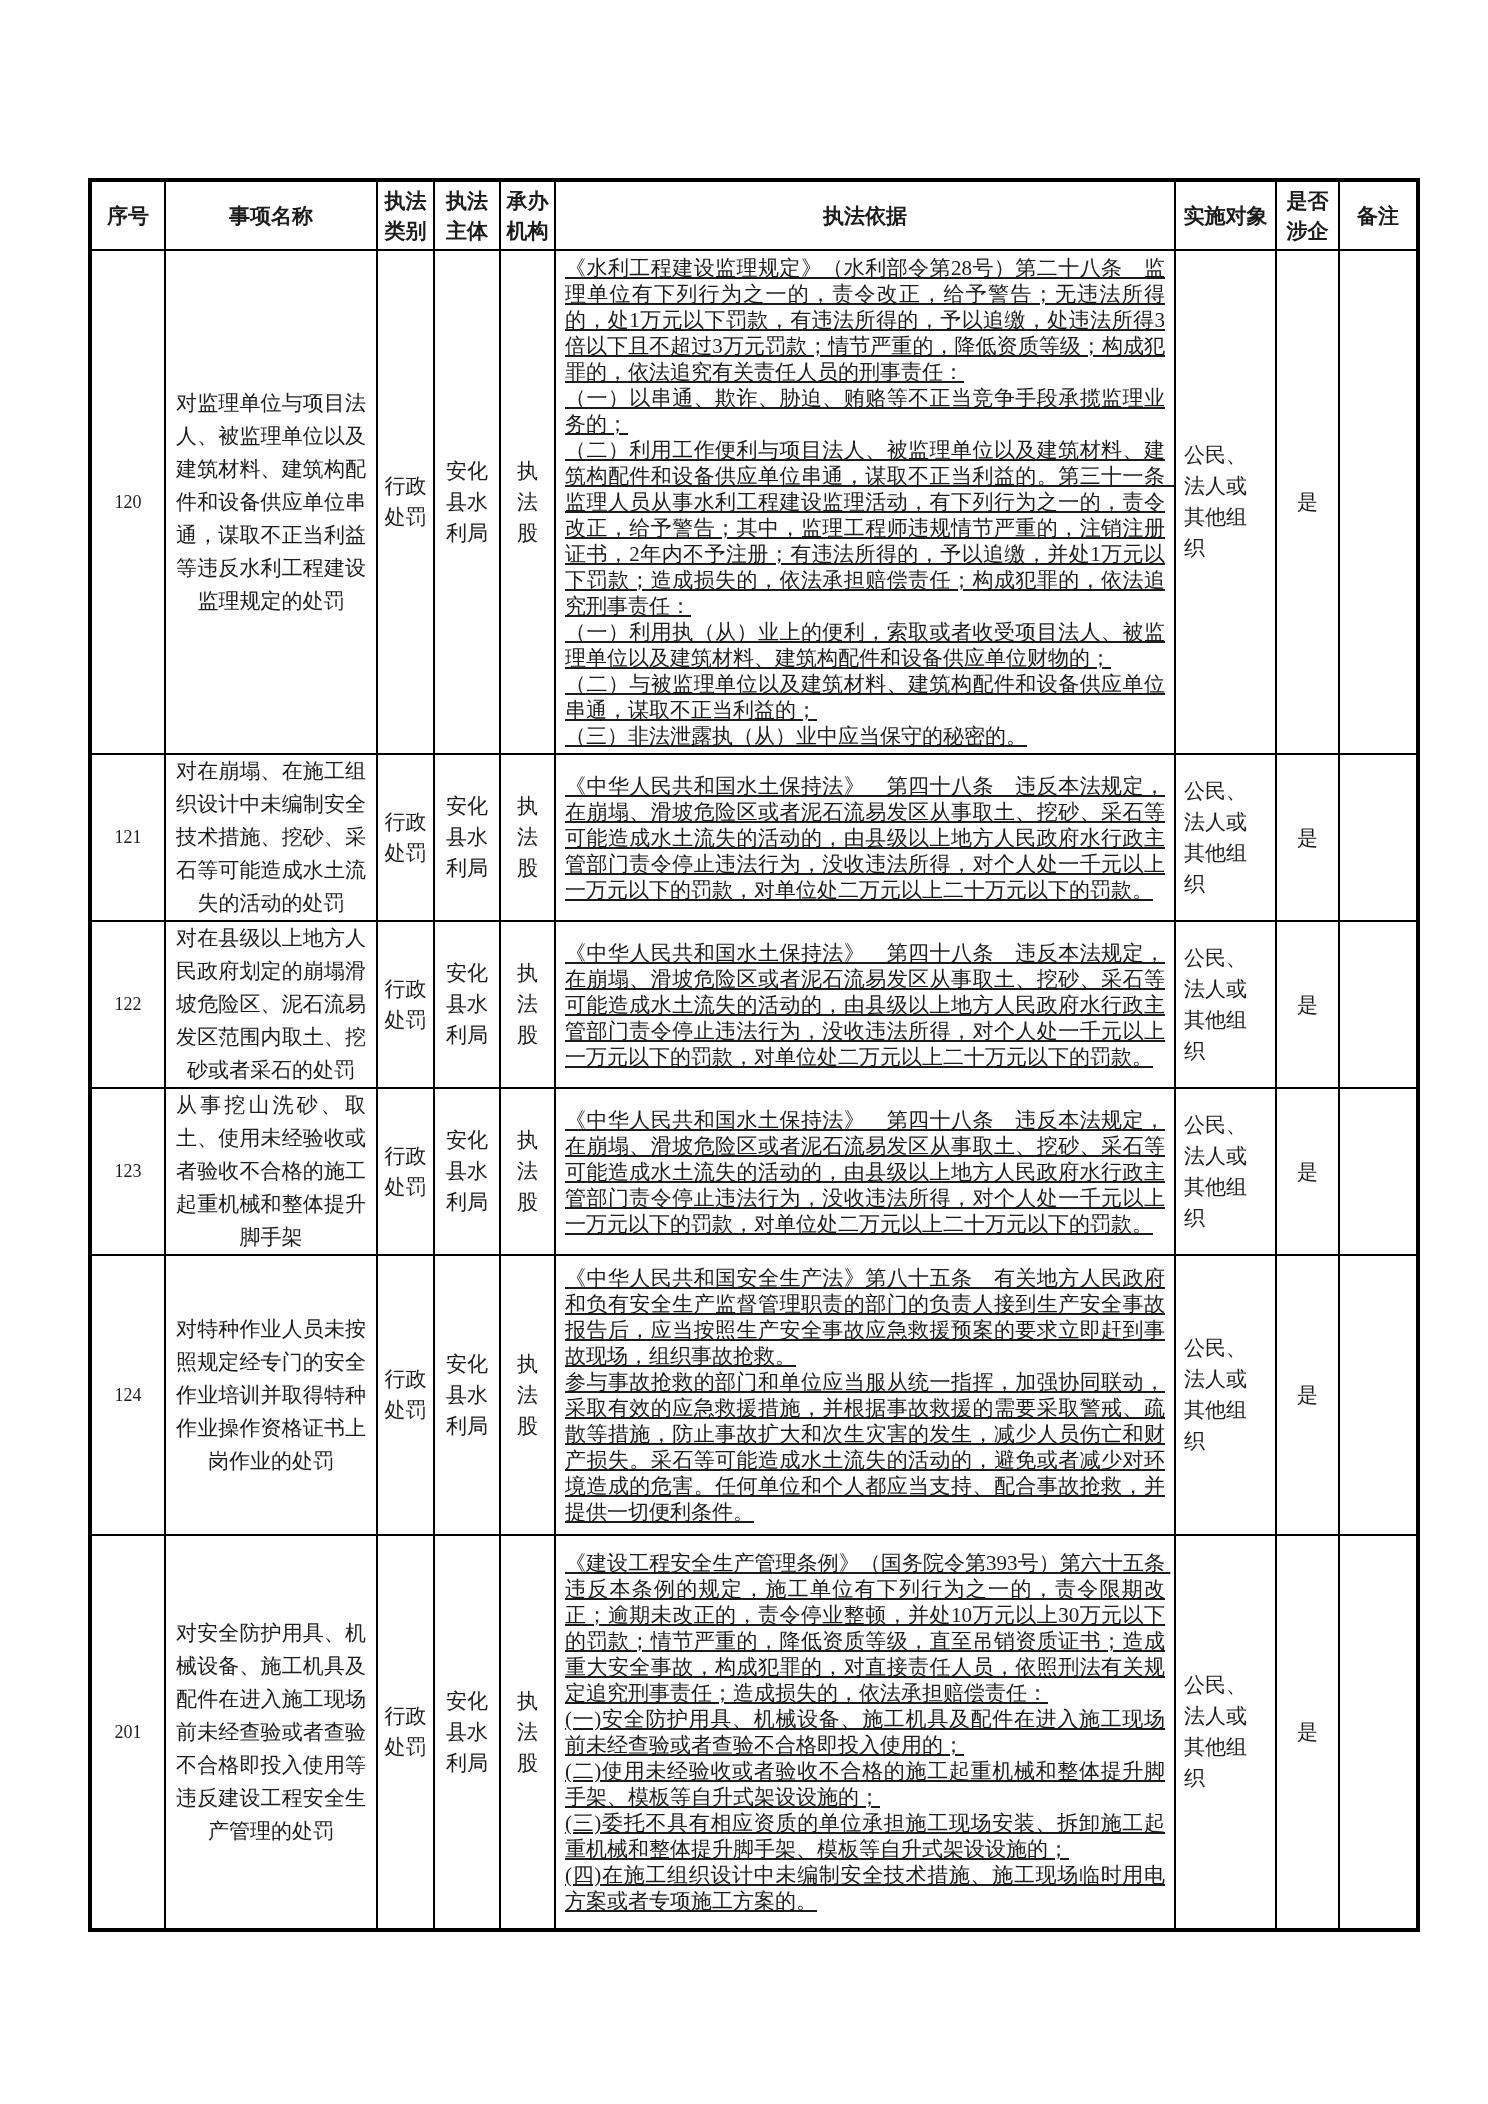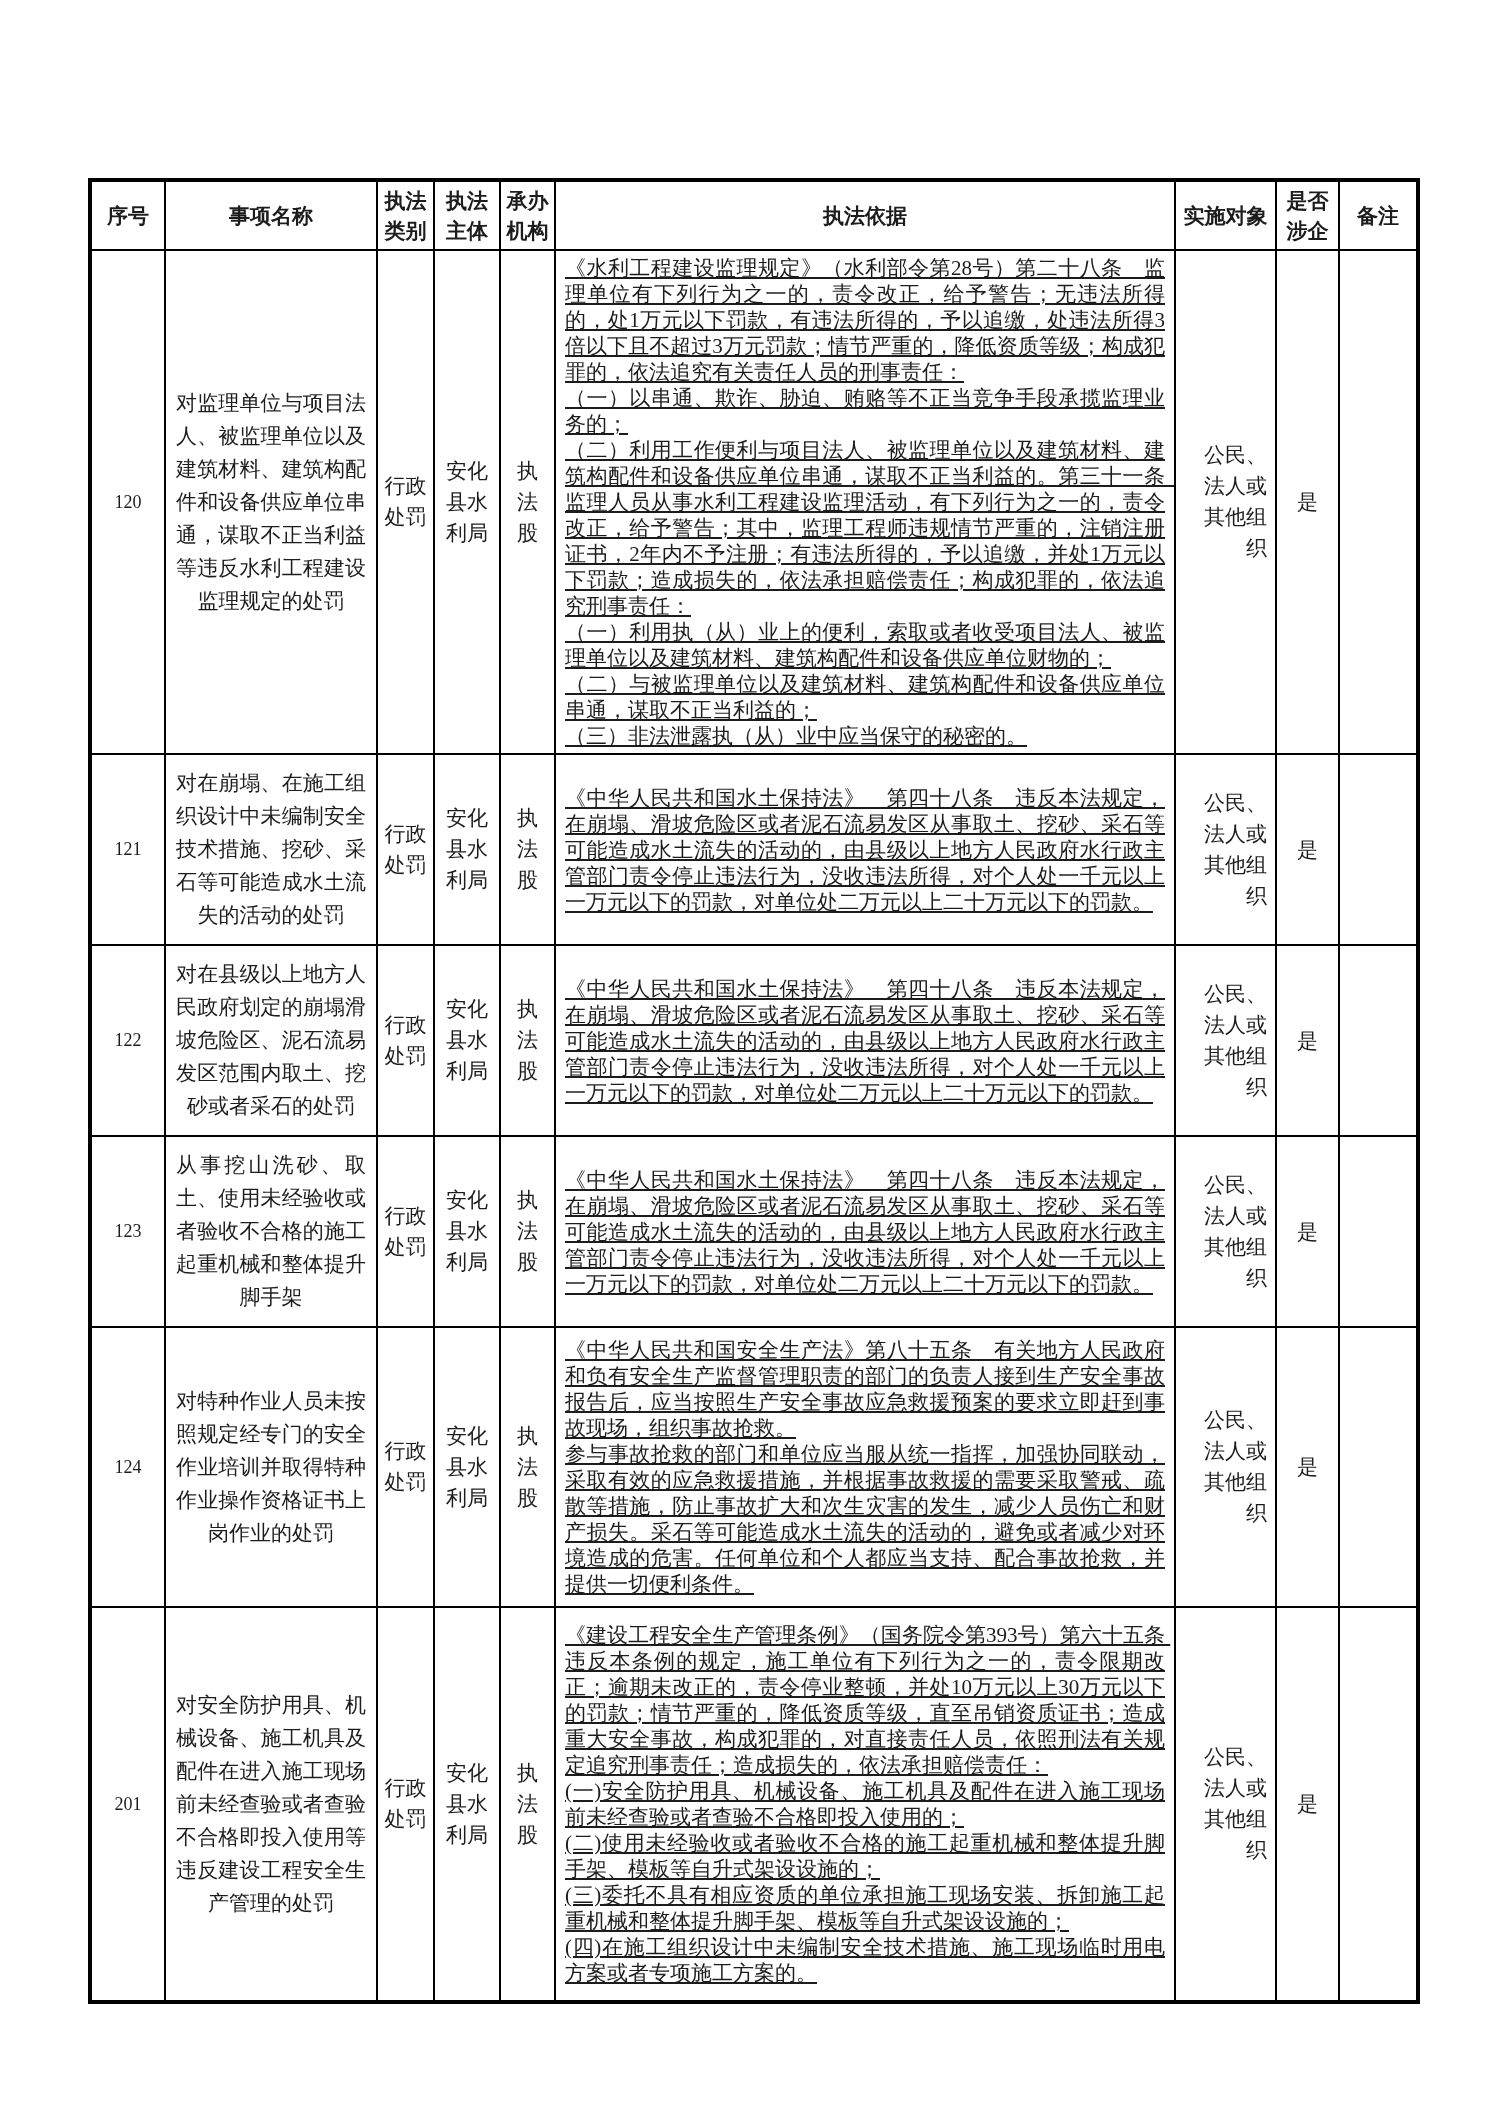--- a/index.html
+++ b/index.html
@@ -35,32 +35,32 @@
   
   tr.rh-head { height:70px; }
   tr.rh-120  { height:498px; }
   tr.rh-121  { height:152px; }
   tr.rh-122  { height:152px; }
   tr.rh-123  { height:148px; }
   tr.rh-124  { height:280px; }
   tr.rh-125  { height:395px; }
   
   td.c-seq    { text-align:center; font-size:18px; }
-  td.c-name   { text-align:justify; text-align-last:center; line-height:33px; padding:12px 10px; }
+  td.c-name   { text-align:justify; text-align-last:center; line-height:33px; padding:0 10px; }
   td.c-cat, td.c-subj, td.c-agency {
     text-align:center; line-height:31px; padding:2px 6px;
   }
   td.c-basis  {
     text-align:justify; text-align-last:left;
     white-space:pre-wrap;
     line-height:26px;
     padding:4px 9px;
     text-decoration:underline;
   }
-  td.c-target { text-align:right; line-height:31px; padding:2px 8px; }
+  td.c-target { text-align:left; line-height:31px; padding:2px 8px; }
   td.c-ent    { text-align:center; }
   td.c-remark { text-align:center; }
 </style>
 </head>
 <body>
 
 <div class="page">
   <table class="law-table">
     <colgroup>
       <col style="width:75px">

